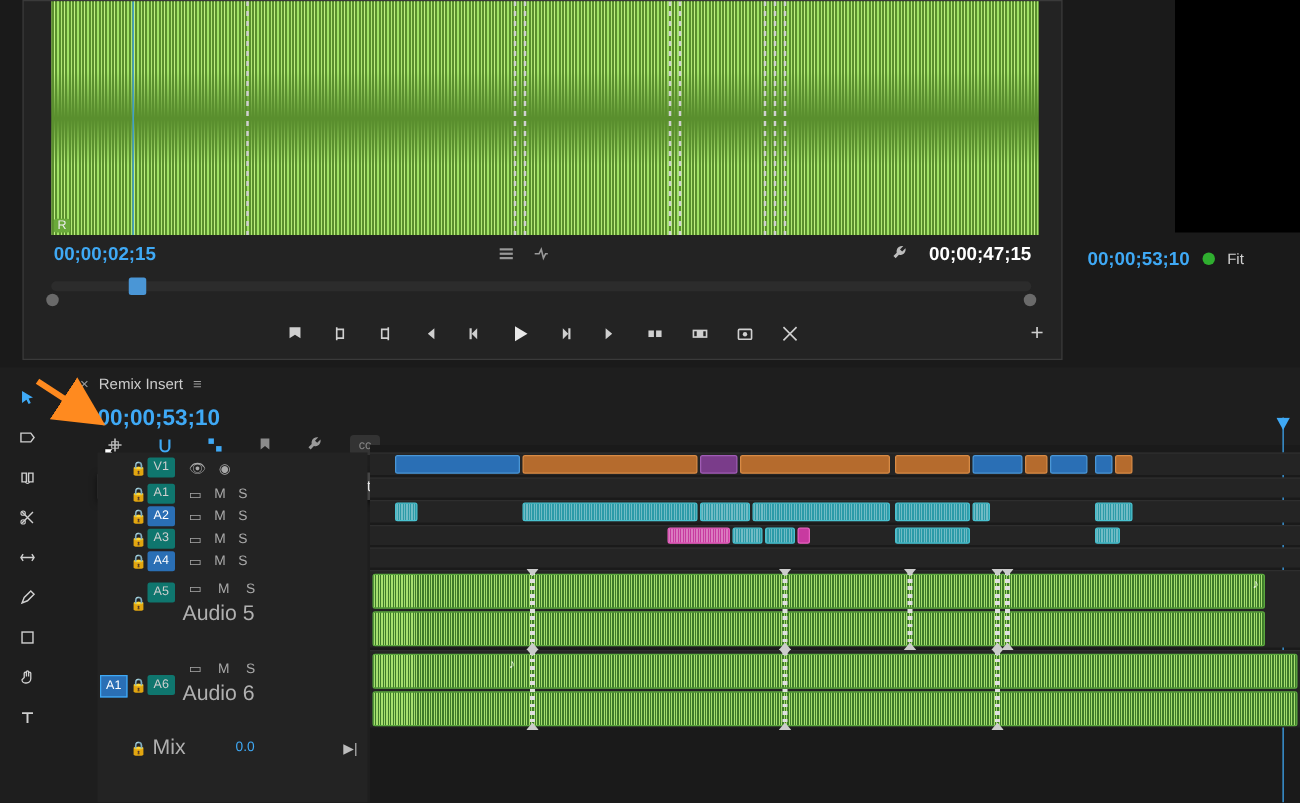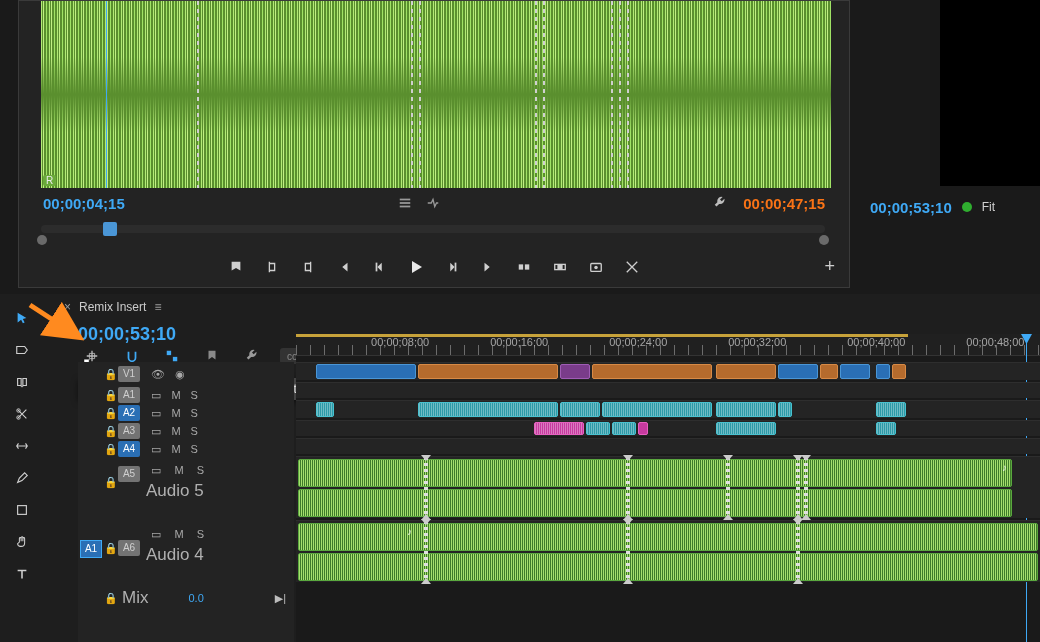--- a/index.html
+++ b/index.html
@@ -22,21 +22,21 @@
     opacity: .95;
     -webkit-mask: linear-gradient(to top, #000 0%, #000 60%, transparent 100%);
             mask: linear-gradient(to top, #000 0%, #000 60%, transparent 100%);
   }
   .r-badge { position:absolute; left:2px; bottom:2px; background:#6aa93a; color:#eaeaea; font-size:10px; padding:0 3px; border-radius:2px; }
   .playhead-src { position:absolute; left:65px; top:0; bottom:0; width:1px; background:#3fa9f5; }
   .zig { position:absolute; top:0; bottom:0; width:2px; background: repeating-linear-gradient(180deg,#d0d0d0 0 4px,transparent 4px 8px); }
 
   .src-info { position:absolute; left:0; right:0; top:190px; height:24px; display:flex; align-items:center; padding:0 24px; gap:8px; }
   .tc-in { color:#3fa9f5; font-size:15px; font-weight:600; }
-  .tc-out { color:#f97316; font-size:15px; font-weight:600; }
+  .tc-out { color:#ffffff; font-size:15px; font-weight:600; }
   .src-mid-icons { flex:1; display:flex; justify-content:center; gap:14px; color:#999; }
   .wrench-icon { margin-left:auto; margin-right:8px; color:#bcbcbc; }
   .src-scroll { position:absolute; left:22px; right:24px; top:216px; height:24px; }
   .src-scroll-track { position:absolute; left:0; right:0; top:8px; height:8px; background:#2c2c2c; border-radius:4px; }
   .src-scroll-thumb { position:absolute; left:62px; top:5px; width:14px; height:14px; background:#4a96d6; border-radius:2px; }
   .src-scroll-knob { position:absolute; top:18px; width:10px; height:10px; background:#6a6a6a; border-radius:50%; }
 
   .transport { position:absolute; left:0; right:0; bottom:6px; height:28px; display:flex; align-items:center; justify-content:center; gap:20px; color:#cfcfcf; }
   .transport .btn { width:16px; height:16px; display:flex; align-items:center; justify-content:center; cursor:pointer; }
   .plus-btn { position:absolute; right:14px; bottom:10px; color:#cfcfcf; font-size:18px; cursor:pointer; }
@@ -67,21 +67,21 @@
   .tooltip-box { position:absolute; left:78px; top:84px; background:#444; color:#e8e8e8; padding:4px 10px; font-size:12px; border-radius:2px; box-shadow:0 2px 6px rgba(0,0,0,.5); white-space:nowrap; }
 
   .cursor-arrow-inline { position:absolute; left:82px; top:60px; font-size:16px; color:#fff; pointer-events:none; text-shadow:0 0 2px #000; }
 
   
   .track-headers { position:absolute; left:78px; top:68px; width:216px; bottom:0; background:#232323; }
   .track-row { position:absolute; left:0; right:0; display:flex; align-items:center; font-size:11px; }
   .patch { width:22px; height:18px; background:#2d2d2d; border:1px solid #3f3f3f; color:#cfcfcf; text-align:center; font-size:10px; line-height:16px; margin:0 2px; }
   .patch.active { background:#2a6fb5; border-color:#3fa9f5; color:#fff; }
   .lock { width:14px; text-align:center; color:#9a9a9a; }
-  .track-name-badge { min-width:22px; height:16px; background:#737373; color:#cfcfcf; font-size:10px; line-height:16px; text-align:center; padding:0 3px; margin-right:6px; border-radius:2px; }
+  .track-name-badge { min-width:22px; height:16px; background:#0f766e; color:#cfcfcf; font-size:10px; line-height:16px; text-align:center; padding:0 3px; margin-right:6px; border-radius:2px; }
   .track-name-badge.blue { background:#2a6fb5; color:#fff; }
   .eye, .ms-btn { color:#a8a8a8; padding:0 5px; font-size:11px; cursor:pointer; }
   .track-label-text { color:#b0b0b0; font-size:17px; }
   .mix-val { color:#3fa9f5; margin-left:40px; }
 
   
   .ruler { position:absolute; left:296px; right:0; top:40px; height:22px; background:#202020; border-bottom:1px solid #333; }
   .ruler .tick-label { position:absolute; top:2px; font-size:11px; color:#a5a5a5; transform:translateX(-50%); }
   .ruler .ticks { position:absolute; left:0; right:0; bottom:0; height:10px;
     background:repeating-linear-gradient(90deg,#6c6c6c 0 1px,transparent 1px 14px); }
@@ -131,21 +131,21 @@
     <div class="zig" style="left:370px"></div>
     <div class="zig" style="left:378px"></div>
     <div class="zig" style="left:494px"></div>
     <div class="zig" style="left:502px"></div>
     <div class="zig" style="left:570px"></div>
     <div class="zig" style="left:578px"></div>
     <div class="zig" style="left:586px"></div>
   </div>
 
   <div class="src-info">
-    <span class="tc-in">00;00;04;15</span>
+    <span class="tc-in">00;00;02;15</span>
     <div class="src-mid-icons">
       <span>
         <svg class="svg-ico" viewBox="0 0 16 16">
             <rect x="2" y="3" width="12" height="2" fill="#999"></rect>
             <rect x="2" y="7" width="12" height="2" fill="#999"></rect>
             <rect x="2" y="11" width="12" height="2" fill="#999"></rect>
           </svg>
       </span>
       <span>
         <svg class="svg-ico" viewBox="0 0 16 16">
@@ -333,30 +333,20 @@
         <svg class="svg-ico" viewBox="0 0 16 16">
           <path d="M13 3l-3 3-2-2 3-3a5 5 0 00-6 6l-3 3 2 2 3-3a5 5 0 006-6z" fill="#9a9a9a"></path>
         </svg>
       </span>
     <span class="ico" style="background:#333;border-radius:3px;padding:1px 4px;font-size:10px;color:#888">cc</span>
   </div>
 
   <span class="cursor-arrow-inline">⬉</span>
   <div class="tooltip-box">Insert and overwrite sequences as nests or individual clips</div>
 
-  <div class="ruler">
-    <div class="work-area"></div>
-    <div class="ticks"></div>
-    <span class="tick-label" style="left:14%">00;00;08;00</span>
-    <span class="tick-label" style="left:30%">00;00;16;00</span>
-    <span class="tick-label" style="left:46%">00;00;24;00</span>
-    <span class="tick-label" style="left:62%">00;00;32;00</span>
-    <span class="tick-label" style="left:78%">00;00;40;00</span>
-    <span class="tick-label" style="left:94%">00;00;48;00</span>
-  </div>
 
   <div class="track-headers">
 
     <div class="track-row" style="top:2px;height:20px">
       <span style="width:26px"></span>
       <span class="lock">🔒</span>
       <span class="track-name-badge">V1</span>
       <span class="eye">👁</span>
       <span class="eye">◉</span>
     </div>
@@ -407,21 +397,21 @@
     </div>
 
     <div class="track-row" style="top:162px;height:62px;align-items:flex-start;padding-top:4px">
       <span class="patch active" style="margin-top:12px">A1</span>
       <span class="lock" style="margin-top:14px">🔒</span>
       <span class="track-name-badge" style="margin-top:12px">A6</span>
       <div style="display:flex;flex-direction:column;gap:4px">
         <div><span class="eye">▭</span>
           <span class="ms-btn">M</span>
           <span class="ms-btn">S</span></div>
-        <span class="track-label-text">Audio 4</span>
+        <span class="track-label-text">Audio 6</span>
       </div>
     </div>
 
     <div class="track-row" style="top:226px;height:20px">
       <span style="width:26px"></span>
         <span class="lock">🔒</span>
       <span class="track-label-text" style="margin-left:4px">Mix</span>
       <span class="mix-val">0.0</span>
       <span style="margin-left:auto;margin-right:8px;color:#bcbcbc">▶|</span>
     </div>

